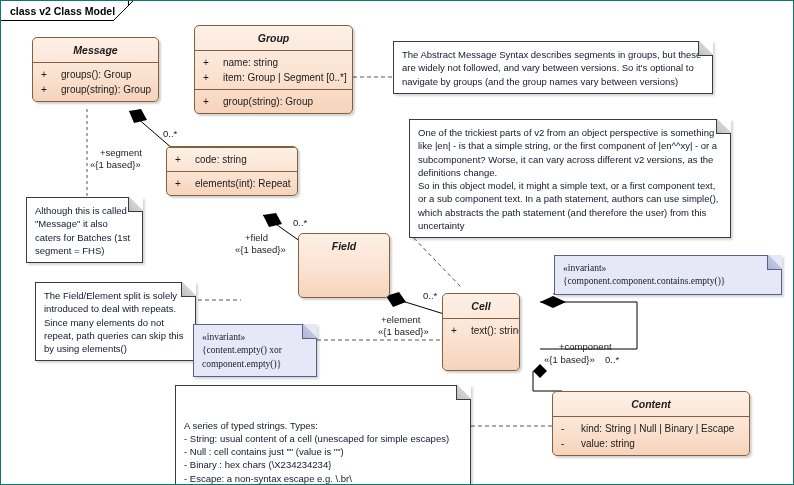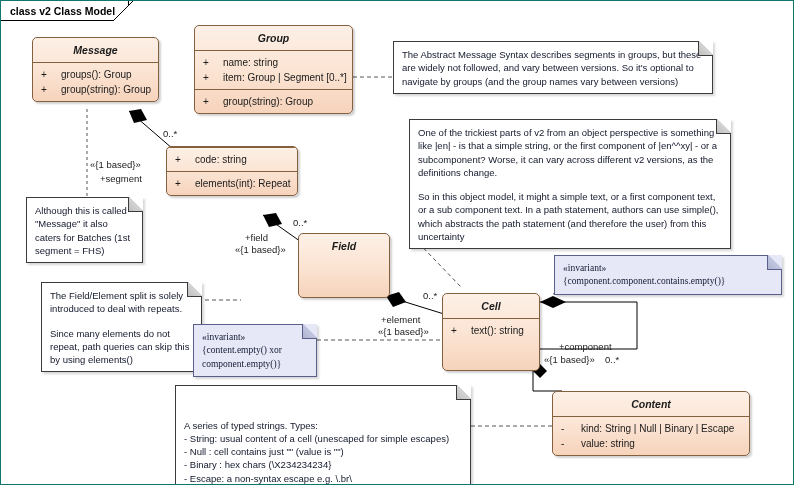--- a/index.html
+++ b/index.html
@@ -100,21 +100,21 @@
     position: absolute;
     right: -1px;
     top: -1px;
     width: 14px;
     height: 14px;
     background: linear-gradient(to bottom left, #ffffff 0%, #ffffff 48%, #d4d4d4 50%, #bfbfbf 100%);
     border-left: 1px solid #3b3b3b;
     border-bottom: 1px solid #3b3b3b;
   }
   .note p { margin: 0; }
-  .note p.gap { margin-top: 11px; }
+  .note p.gap { }
 
   .note.invariant {
     background: #e6e8f7;
     border: 1px solid #5a5f8a;
     color: #131a33;
     font-family: Liberation Serif, serif;
   }
   .note.invariant .fold {
     background: linear-gradient(to bottom left, #e6e8f7 0%, #e6e8f7 48%, #c2c6e0 50%, #aeb3d1 100%);
     border-left: 1px solid #5a5f8a;
@@ -194,21 +194,21 @@
     </g>
     <g>
       <line x1="552" y1="293" x2="608" y2="272" stroke="#555555" stroke-width="1" stroke-dasharray="4,3"></line>
     </g>
     <g>
       <line x1="470" y1="425" x2="556" y2="425" stroke="#555555" stroke-width="1" stroke-dasharray="4,3"></line>
     </g>
   </svg>
 
   <div class="lbl" style="left:162px; top:127px;">0..*</div>
-  <div class="lbl" style="left:99px; top:146px;margin-top:26px;">+segment</div>
+  <div class="lbl" style="left:99px; top:146px;">+segment</div>
   <div class="lbl" style="left:89px; top:158px;">«{1 based}»</div>
 
   <div class="lbl" style="left:292px; top:216px;">0..*</div>
   <div class="lbl" style="left:244px; top:231px;">+field</div>
   <div class="lbl" style="left:234px; top:243px;">«{1 based}»</div>
 
   <div class="lbl" style="left:422px; top:289px;">0..*</div>
   <div class="lbl" style="left:380px; top:313px;">+element</div>
   <div class="lbl" style="left:377px; top:325px;">«{1 based}»</div>
 
@@ -246,21 +246,21 @@
     <div class="cls-sep"></div>
     <div class="cls-compartment">
       <div class="member"><span class="vis">+</span><span>elements(int): Repeat</span></div>
     </div>
   </div>
 
   <div class="uml-class" id="cls-field" style="left:297px; top:232px; width:92px; height:65px;">
     <div class="cls-name">Field</div>
   </div>
 
-  <div class="uml-class" id="cls-cell" style="left:441px; top:292px; width:98px;">
+  <div class="uml-class" id="cls-cell" style="left:441px; top:292px; width:78px;">
     <div class="cls-name">Cell</div>
     <div class="cls-sep"></div>
     <div class="cls-compartment" style="padding-bottom:32px;">
       <div class="member"><span class="vis">+</span><span>text(): string</span></div>
     </div>
   </div>
 
   <div class="uml-class" id="cls-content" style="left:551px; top:390px; width:198px;">
     <div class="cls-name">Content</div>
     <div class="cls-sep"></div>
@@ -279,21 +279,21 @@
     <div class="fold"></div>
     <p>One of the trickiest parts of v2 from an object perspective is something like |en| - is that a simple string, or the first component of |en^^xy| - or a subcomponent? Worse, it can vary across different v2 versions, as the definitions change.</p>
     <p class="gap">So in this object model, it might a simple text, or a first component text, or a sub component text. In a path statement, authors can use simple(), which abstracts the path statement (and therefore the user) from this uncertainty</p>
   </div>
 
   <div class="note" style="left:25px; top:196px; width:117px;">
     <div class="fold"></div>
     <p>Although this is called "Message" it also caters for Batches (1st segment = FHS)</p>
   </div>
 
-  <div class="note" style="left:40px; top:281px; width:161px;">
+  <div class="note" style="left:34px; top:281px; width:161px;">
     <div class="fold"></div>
     <p>The Field/Element split is solely introduced to deal with repeats.</p>
     <p class="gap">Since many elements do not repeat, path queries can skip this by using elements()</p>
   </div>
 
   <div class="note" style="left:174px; top:384px; width:296px; white-space:pre-line;">
     <div class="fold"></div>
     <p>A  series of typed strings. Types:
 - String: usual content of a cell (unescaped for simple escapes)
 - Null : cell contains just "" (value is "")

